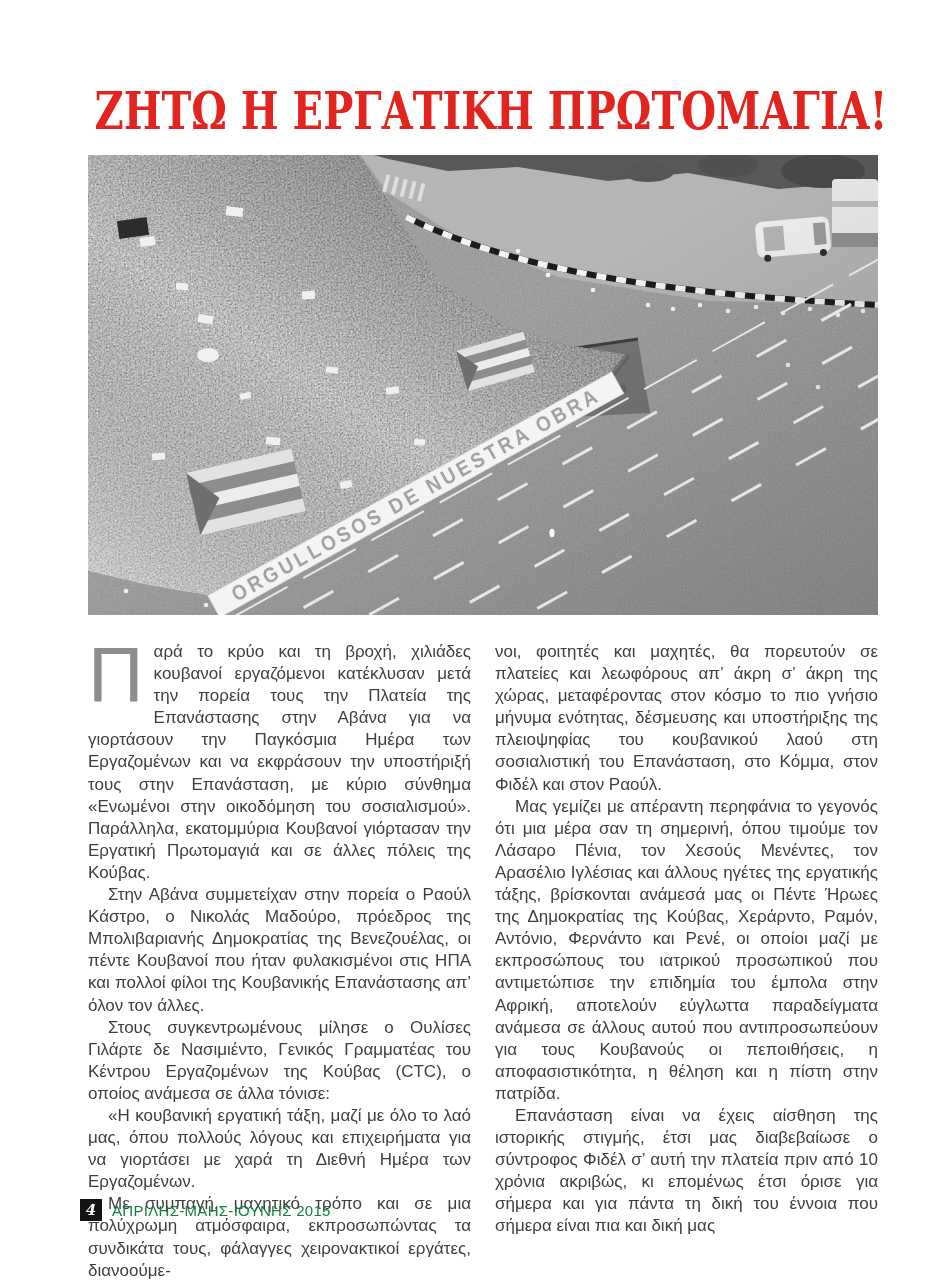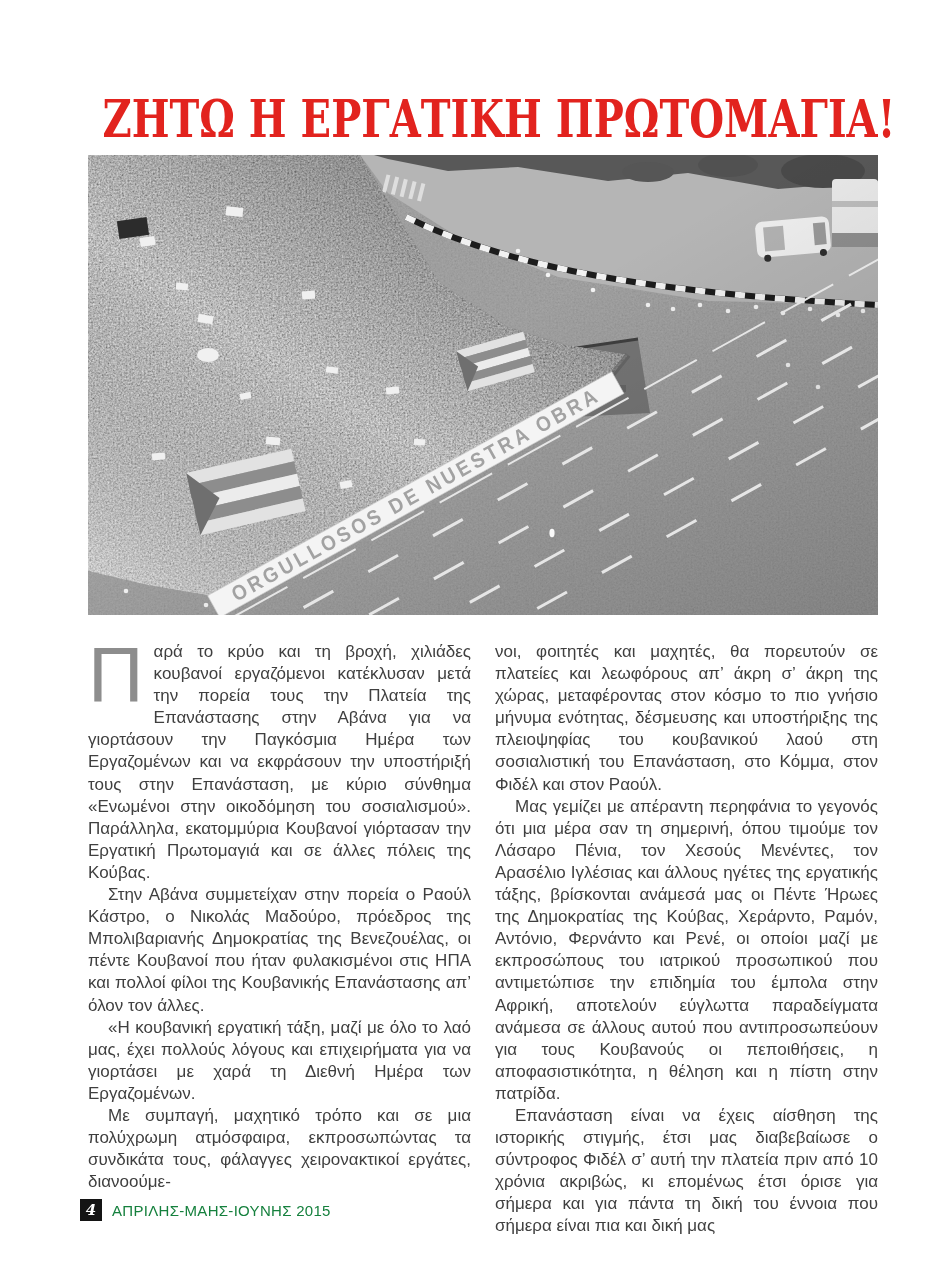--- a/index.html
+++ b/index.html
@@ -1,20 +1,20 @@
 <!DOCTYPE html>
 <html><head>
 <meta charset="utf-8">
 <style>
   html,body{margin:0;padding:0;background:#e8e8e8;}
   .page{position:relative;width:943px;height:1280px;background:#ffffff;margin:0 auto;
         font-family:"Liberation Sans",sans-serif;overflow:hidden;}
 
   
-  .title{position:absolute;top:76px;left:88px;width:790px;margin:16px;display:flex;justify-content:center;
+  .title{position:absolute;top:76px;left:88px;width:790px;margin:8px;display:flex;justify-content:center;
          font-family:"DejaVu Serif",serif;font-weight:bold;font-size:52px;line-height:1.05;white-space:nowrap;}
   .title-inner{display:inline-block;transform:scaleX(0.77);transform-origin:center;}
 
   
   .photo{position:absolute;top:155px;left:88px;width:790px;height:460px;margin:0;}
   .photo svg{display:block;}
 
   
   .columns{position:absolute;top:641px;left:88px;width:790px;
            display:grid;grid-template-columns:1fr 1fr;column-gap:24px;}
@@ -186,21 +186,22 @@
         <rect x="0" y="-13" width="462" height="25" fill="#f4f4f4" stroke="#cfcfcf" stroke-width="0.6"></rect>
         <text x="22" y="6.5" font-family="Liberation Sans, sans-serif" font-size="21" font-weight="bold" letter-spacing="4" fill="#a2a2a2" textLength="418" lengthAdjust="spacingAndGlyphs">ORGULLOSOS DE NUESTRA OBRA</text>
       </g>
     </svg>
   </figure>
 
   <div class="columns">
     <div class="col">
       <p><span class="dropcap">Π</span><span>αρά το κρύο και τη βροχή, χιλιάδες κουβανοί εργαζόμενοι κατέκλυσαν μετά την πορεία τους την Πλατεία της Επανάστασης στην Αβάνα για να γιορτάσουν την Παγκόσμια Ημέρα των Εργαζομένων και να εκφράσουν την υποστήριξή τους στην Επανάσταση, με κύριο σύνθημα «Ενωμένοι στην οικοδόμηση του σοσιαλισμού». Παράλληλα, εκατομμύρια Κουβανοί γιόρτασαν την Εργατική Πρωτομαγιά και σε άλλες πόλεις της Κούβας.</span></p>
       <p class="indent">Στην Αβάνα συμμετείχαν στην πορεία ο Ραούλ Κάστρο, ο Νικολάς Μαδούρο, πρόεδρος της Μπολιβαριανής Δημοκρατίας της Βενεζουέλας, οι πέντε Κουβανοί που ήταν φυλακισμένοι στις ΗΠΑ και πολλοί φίλοι της Κουβανικής Επανάστασης απ’ όλον τον άλλες.</p>
-      <p class="indent">«Η κουβανική εργατική τάξη, μαζί με όλο το λαό μας, έχει πολλούς λόγους και επιχειρήματα για να γιορτάσει με χαρά τη Διεθνή Ημέρα των Εργαζομένων.</p>
+      <p class="indent">Στους συγκεντρωμένους μίλησε ο Ουλίσες Γιλάρτε δε Νασιμιέντο, Γενικός Γραμματέας του Κέντρου Εργαζομένων της Κούβας (CTC), ο οποίος ανάμεσα σε άλλα τόνισε:</p>
+      <p class="indent">«Η κουβανική εργατική τάξη, μαζί με όλο το λαό μας, όπου πολλούς λόγους και επιχειρήματα για να γιορτάσει με χαρά τη Διεθνή Ημέρα των Εργαζομένων.</p>
       <p class="indent">Με συμπαγή, μαχητικό τρόπο και σε μια πολύχρωμη ατμόσφαιρα, εκπροσωπώντας τα συνδικάτα τους, φάλαγγες χειρονακτικοί εργάτες, διανοούμε-</p>
     </div>
     <div class="col">
       <p>νοι, φοιτητές και μαχητές, θα πορευτούν σε πλατείες και λεωφόρους απ’ άκρη σ’ άκρη της χώρας, μεταφέροντας στον κόσμο το πιο γνήσιο μήνυμα ενότητας, δέσμευσης και υποστήριξης της πλειοψηφίας του κουβανικού λαού στη σοσιαλιστική του Επανάσταση, στο Κόμμα, στον Φιδέλ και στον Ραούλ.</p>
       <p class="indent">Μας γεμίζει με απέραντη περηφάνια το γεγονός ότι μια μέρα σαν τη σημερινή, όπου τιμούμε τον Λάσαρο Πένια, τον Χεσούς Μενέντες, τον Αρασέλιο Ιγλέσιας και άλλους ηγέτες της εργατικής τάξης, βρίσκονται ανάμεσά μας οι Πέντε Ήρωες της Δημοκρατίας της Κούβας, Χεράρντο, Ραμόν, Αντόνιο, Φερνάντο και Ρενέ, οι οποίοι μαζί με εκπροσώπους του ιατρικού προσωπικού που αντιμετώπισε την επιδημία του έμπολα στην Αφρική, αποτελούν εύγλωττα παραδείγματα ανάμεσα σε άλλους αυτού που αντιπροσωπεύουν για τους Κουβανούς οι πεποιθήσεις, η αποφασιστικότητα, η θέληση και η πίστη στην πατρίδα.</p>
       <p class="indent">Επανάσταση είναι να έχεις αίσθηση της ιστορικής στιγμής, έτσι μας διαβεβαίωσε ο σύντροφος Φιδέλ σ’ αυτή την πλατεία πριν από 10 χρόνια ακριβώς, κι επομένως έτσι όρισε για σήμερα και για πάντα τη δική του έννοια που σήμερα είναι πια και δική μας</p>
     </div>
   </div>
 
   <footer class="footer">

